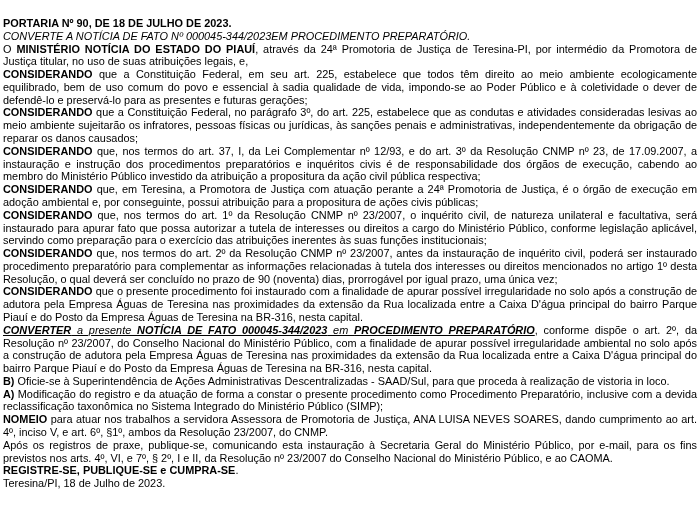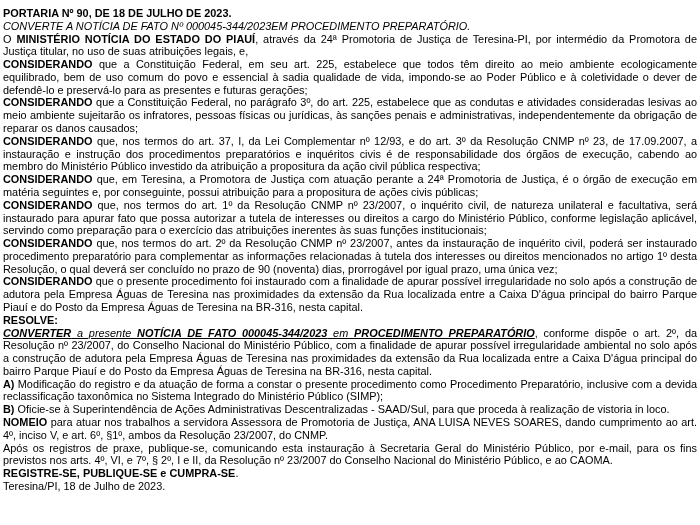--- a/index.html
+++ b/index.html
@@ -5,21 +5,21 @@
   html, body {
     margin: 0;
     padding: 0;
     background: #ffffff;
   }
   .page {
     width: 700px;
     height: 525px;
     overflow: hidden;
     box-sizing: border-box;
-    padding: 7px 3px 0 3px;
+    padding: 17px 3px 0 3px;
     background: #ffffff;
     color: #000000;
     font-family: "Liberation Sans", "DejaVu Sans", sans-serif;
     font-size: 10.9px;
     line-height: 12.78px;
   }
   .para {
     margin: 0;
     padding: 0;
     text-align: justify;
@@ -33,26 +33,25 @@
 <body>
 
 <div class="page">
   <div>
       <p class="para"><span class="seg b">PORTARIA Nº 90, DE 18 DE JULHO DE 2023.</span></p>
       <p class="para"><span class="seg i">CONVERTE A NOTÍCIA DE FATO Nº 000045-344/2023EM PROCEDIMENTO PREPARATÓRIO.</span></p>
       <p class="para"><span class="seg">O </span><span class="seg b">MINISTÉRIO NOTÍCIA DO ESTADO DO PIAUÍ</span><span class="seg">, através da 24ª Promotoria de Justiça de Teresina-PI, por intermédio da Promotora de Justiça titular, no uso de suas atribuições legais, e,</span></p>
       <p class="para"><span class="seg b">CONSIDERANDO</span><span class="seg"> que a Constituição Federal, em seu art. 225, estabelece que todos têm direito ao meio ambiente ecologicamente equilibrado, bem de uso comum do povo e essencial à sadia qualidade de vida, impondo-se ao Poder Público e à coletividade o dever de defendê-lo e preservá-lo para as presentes e futuras gerações;</span></p>
       <p class="para"><span class="seg b">CONSIDERANDO</span><span class="seg"> que a Constituição Federal, no parágrafo 3º, do art. 225, estabelece que as condutas e atividades consideradas lesivas ao meio ambiente sujeitarão os infratores, pessoas físicas ou jurídicas, às sanções penais e administrativas, independentemente da obrigação de reparar os danos causados;</span></p>
       <p class="para"><span class="seg b">CONSIDERANDO</span><span class="seg"> que, nos termos do art. 37, I, da Lei Complementar nº 12/93, e do art. 3º da Resolução CNMP nº 23, de 17.09.2007, a instauração e instrução dos procedimentos preparatórios e inquéritos civis é de responsabilidade dos órgãos de execução, cabendo ao membro do Ministério Público investido da atribuição a propositura da ação civil pública respectiva;</span></p>
-      <p class="para"><span class="seg b">CONSIDERANDO</span><span class="seg"> que, em Teresina, a Promotora de Justiça com atuação perante a 24ª Promotoria de Justiça, é o órgão de execução em matéria seguintes e, por conseguinte, possui atribuição para a propositura de ações civis públicas;</span></p>
+      <p class="para"><span class="seg b">CONSIDERANDO</span><span class="seg"> que, em Teresina, a Promotora de Justiça com atuação perante a 24ª Promotoria de Justiça, é o órgão de execução em adoção ambiental e, por conseguinte, possui atribuição para a propositura de ações civis públicas;</span></p>
       <p class="para"><span class="seg b">CONSIDERANDO</span><span class="seg"> que, nos termos do art. 1º da Resolução CNMP nº 23/2007, o inquérito civil, de natureza unilateral e facultativa, será instaurado para apurar fato que possa autorizar a tutela de interesses ou direitos a cargo do Ministério Público, conforme legislação aplicável, servindo como preparação para o exercício das atribuições inerentes às suas funções institucionais;</span></p>
       <p class="para"><span class="seg b">CONSIDERANDO</span><span class="seg"> que, nos termos do art. 2º da Resolução CNMP nº 23/2007, antes da instauração de inquérito civil, poderá ser instaurado procedimento preparatório para complementar as informações relacionadas à tutela dos interesses ou direitos mencionados no artigo 1º desta Resolução, o qual deverá ser concluído no prazo de 90 (noventa) dias, prorrogável por igual prazo, uma única vez;</span></p>
       <p class="para"><span class="seg b">CONSIDERANDO</span><span class="seg"> que o presente procedimento foi instaurado com a finalidade de apurar possível irregularidade no solo após a construção de adutora pela Empresa Águas de Teresina nas proximidades da extensão da Rua localizada entre a Caixa D'água principal do bairro Parque Piauí e do Posto da Empresa Águas de Teresina na BR-316, nesta capital.</span></p>
-      <p class="para"><span class="seg b">RESOLVE:</span></p>
       <p class="para"><span class="seg b u">CONVERTER</span><span class="seg u"> a presente </span><span class="seg b u">NOTÍCIA DE FATO 000045-344/2023</span><span class="seg u"> em </span><span class="seg b u">PROCEDIMENTO PREPARATÓRIO</span><span class="seg">, conforme dispõe o art. 2º, da Resolução nº 23/2007, do Conselho Nacional do Ministério Público, com a finalidade de apurar possível irregularidade ambiental no solo após a construção de adutora pela Empresa Águas de Teresina nas proximidades da extensão da Rua localizada entre a Caixa D'água principal do bairro Parque Piauí e do Posto da Empresa Águas de Teresina na BR-316, nesta capital.</span></p>
+      <p class="para"><span class="seg b">B)</span><span class="seg"> Oficie-se à Superintendência de Ações Administrativas Descentralizadas - SAAD/Sul, para que proceda à realização de vistoria in loco.</span></p>
       <p class="para"><span class="seg b">A)</span><span class="seg"> Modificação do registro e da atuação de forma a constar o presente procedimento como Procedimento Preparatório, inclusive com a devida reclassificação taxonômica no Sistema Integrado do Ministério Público (SIMP);</span></p>
-      <p class="para"><span class="seg b">B)</span><span class="seg"> Oficie-se à Superintendência de Ações Administrativas Descentralizadas - SAAD/Sul, para que proceda à realização de vistoria in loco.</span></p>
       <p class="para"><span class="seg b">NOMEIO</span><span class="seg"> para atuar nos trabalhos a servidora Assessora de Promotoria de Justiça, ANA LUISA NEVES SOARES, dando cumprimento ao art. 4º, inciso V, e art. 6º, §1º, ambos da Resolução 23/2007, do CNMP.</span></p>
       <p class="para"><span class="seg">Após os registros de praxe, publique-se, comunicando esta instauração à Secretaria Geral do Ministério Público, por e-mail, para os fins previstos nos arts. 4º, VI, e 7º, § 2º, I e II, da Resolução nº 23/2007 do Conselho Nacional do Ministério Público, e ao CAOMA.</span></p>
       <p class="para"><span class="seg b">REGISTRE-SE, PUBLIQUE-SE e CUMPRA-SE</span><span class="seg">.</span></p>
       <p class="para"><span class="seg">Teresina/PI, 18 de Julho de 2023.</span></p>
     </div>
 </div>
 
 </body></html>

